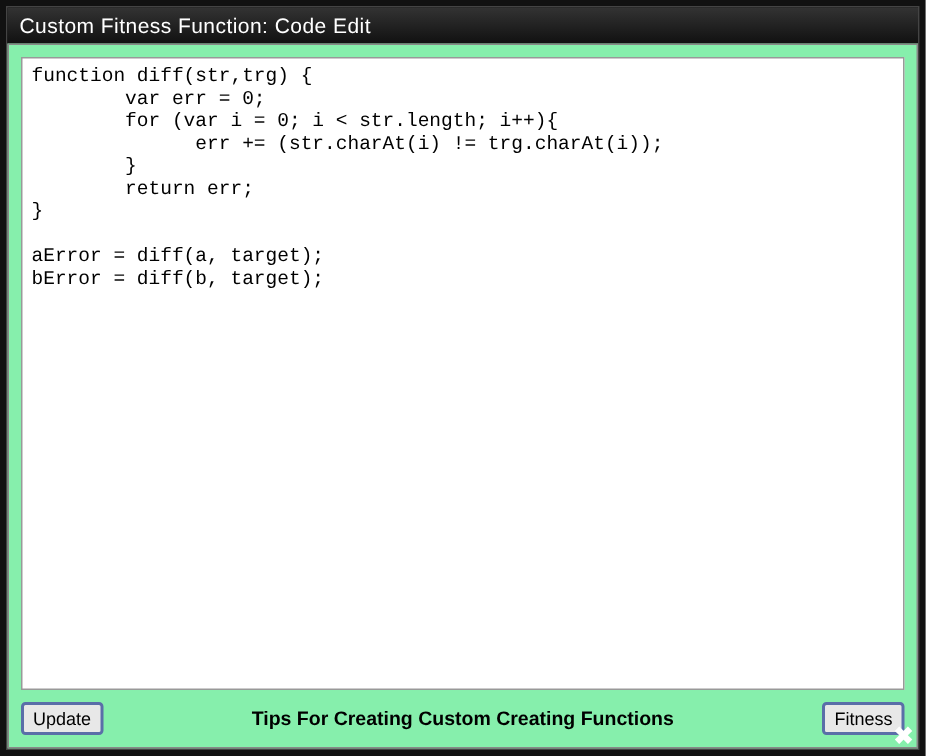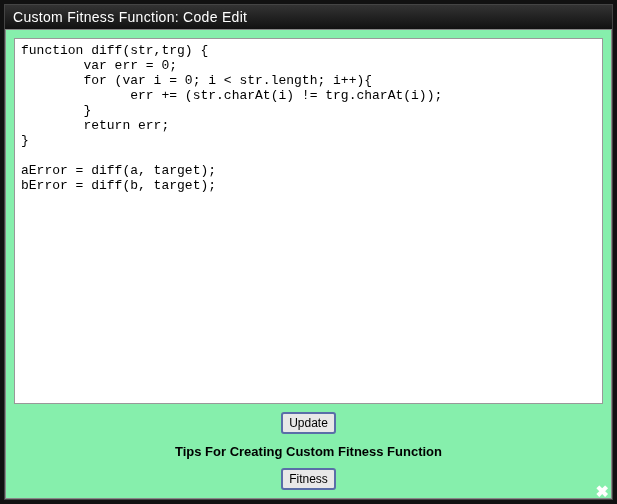--- a/index.html
+++ b/index.html
@@ -67,21 +67,20 @@
     overflow: auto;
     color: #000;
     background: #fff;
   }
   .footer {
     display: flex;
     align-items: center;
     justify-content: flex-start;
     padding-top: 8px;
     gap: 8px;
-    flex-direction: column;
   }
   .footer-center {
     flex: 1;
     text-align: center;
   }
   .tips-link {
     font-size: 13px;
     font-weight: bold;
     color: #000;
     text-decoration: none;
@@ -144,20 +143,20 @@
               err += (str.charAt(i) != trg.charAt(i));
         }
         return err;
 }
 
 aError = diff(a, target);
 bError = diff(b, target);</textarea>
     <div class="footer">
       <button class="btn">Update</button>
       <div class="footer-center">
-        <a class="tips-link">Tips For Creating Custom Fitness Function</a>
+        <a class="tips-link">Tips For Creating Custom Creating Functions</a>
       </div>
       <button class="btn">Fitness</button>
     </div>
   </div>
 </div>
 
 <span class="close-x">✖</span>
 
 </body></html>

